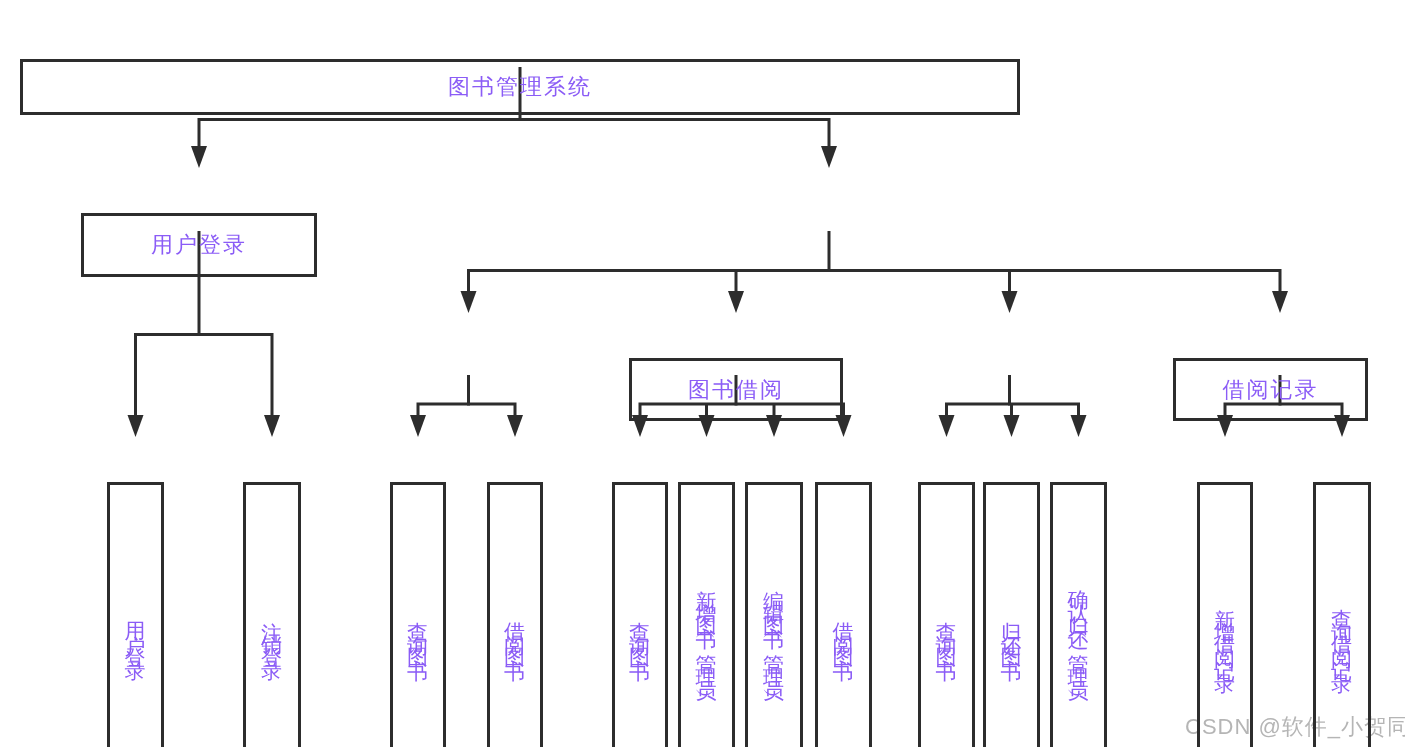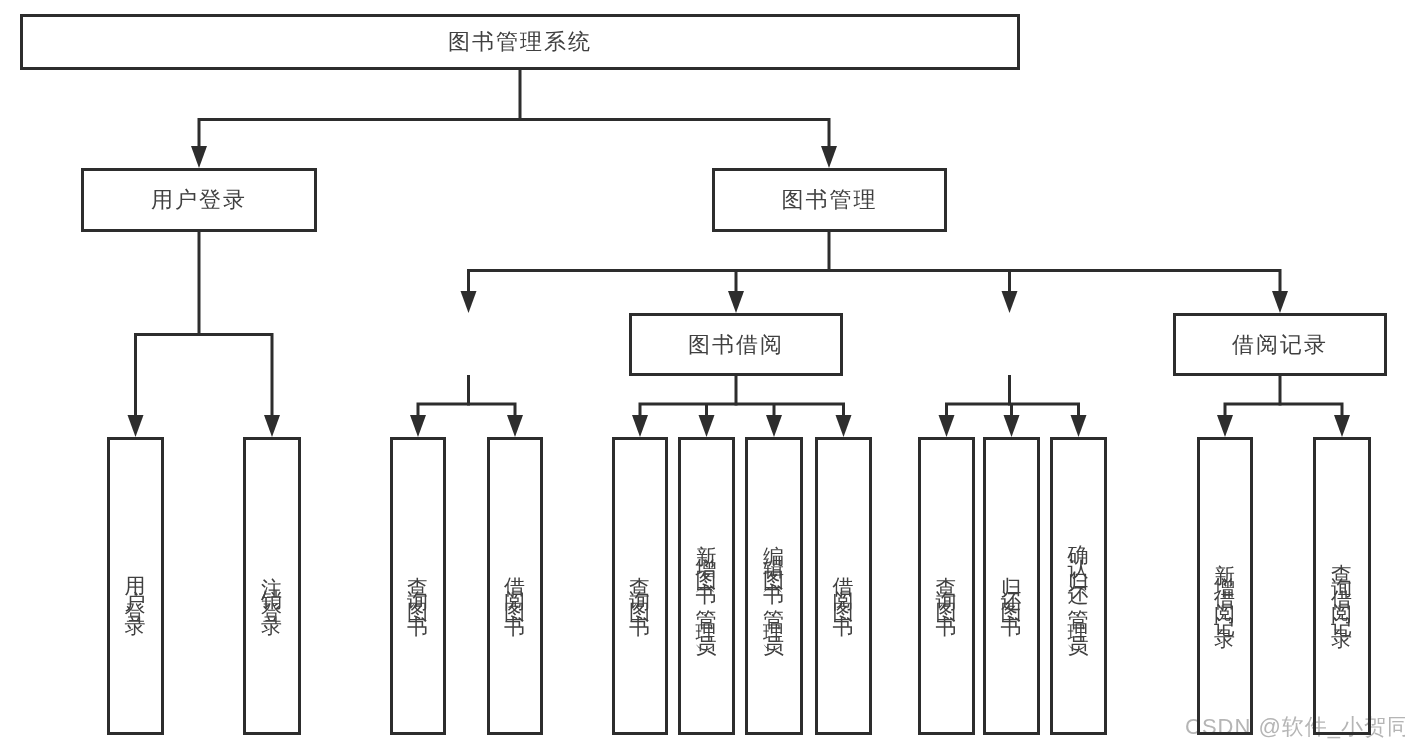--- a/index.html
+++ b/index.html
@@ -14,21 +14,22 @@
   #wires{position:absolute;left:0;top:0;z-index:0;}
   .box{
     position:absolute;
     box-sizing:border-box;
     border:3px solid #2d2d2d;
     background:transparent;
     display:flex;
     align-items:center;
     justify-content:center;
     z-index:1;
-    color:#404040;
+    color:#8b5cf6;
+    margin-top:45px;
   }
   .hbox{
     font-size:22px;
     letter-spacing:2px;
     white-space:nowrap;
   }
   .vbox{
     writing-mode:vertical-rl;
     text-orientation:mixed;
     font-size:21px;
@@ -99,24 +100,23 @@
       <polygon points="1217,415 1233,415 1225,437"></polygon>
       <polygon points="1334,415 1350,415 1342,437"></polygon>
     </g>
   </svg>
 
   <div class="watermark" style="left:1185px;top:712px;">CSDN @软件_小贺同学</div>
 
   <div class="box hbox" style="left:20px;top:14px;width:1000px;height:56px;">图书管理系统</div>
 
   <div class="box hbox" style="left:81px;top:168px;width:236px;height:64px;">用户登录</div>
-  <div class="box hbox" style="left:712px;top:168px;width:235px;height:64px;">图书管理</div>
 
   <div class="box hbox" style="left:629px;top:313px;width:214px;height:63px;">图书借阅</div>
-  <div class="box hbox" style="left:1173px;top:313px;width:214px;height:63px;">借阅记录</div>
+  <div class="box hbox" style="left:1173px;top:313px;width:195px;height:63px;">借阅记录</div>
 
   <div class="box vbox" style="left:107px;top:437px;width:57px;height:298px;">用户登录</div>
   <div class="box vbox" style="left:243px;top:437px;width:58px;height:298px;">注销登录</div>
 
   <div class="box vbox" style="left:390px;top:437px;width:56px;height:298px;">查询图书</div>
   <div class="box vbox" style="left:487px;top:437px;width:56px;height:298px;">借阅图书</div>
 
   <div class="box vbox" style="left:612px;top:437px;width:56px;height:298px;">查询图书</div>
   <div class="box vbox" style="left:678px;top:437px;width:57px;height:298px;">新增图书（管理员）</div>
   <div class="box vbox" style="left:745px;top:437px;width:58px;height:298px;">编辑图书（管理员）</div>

